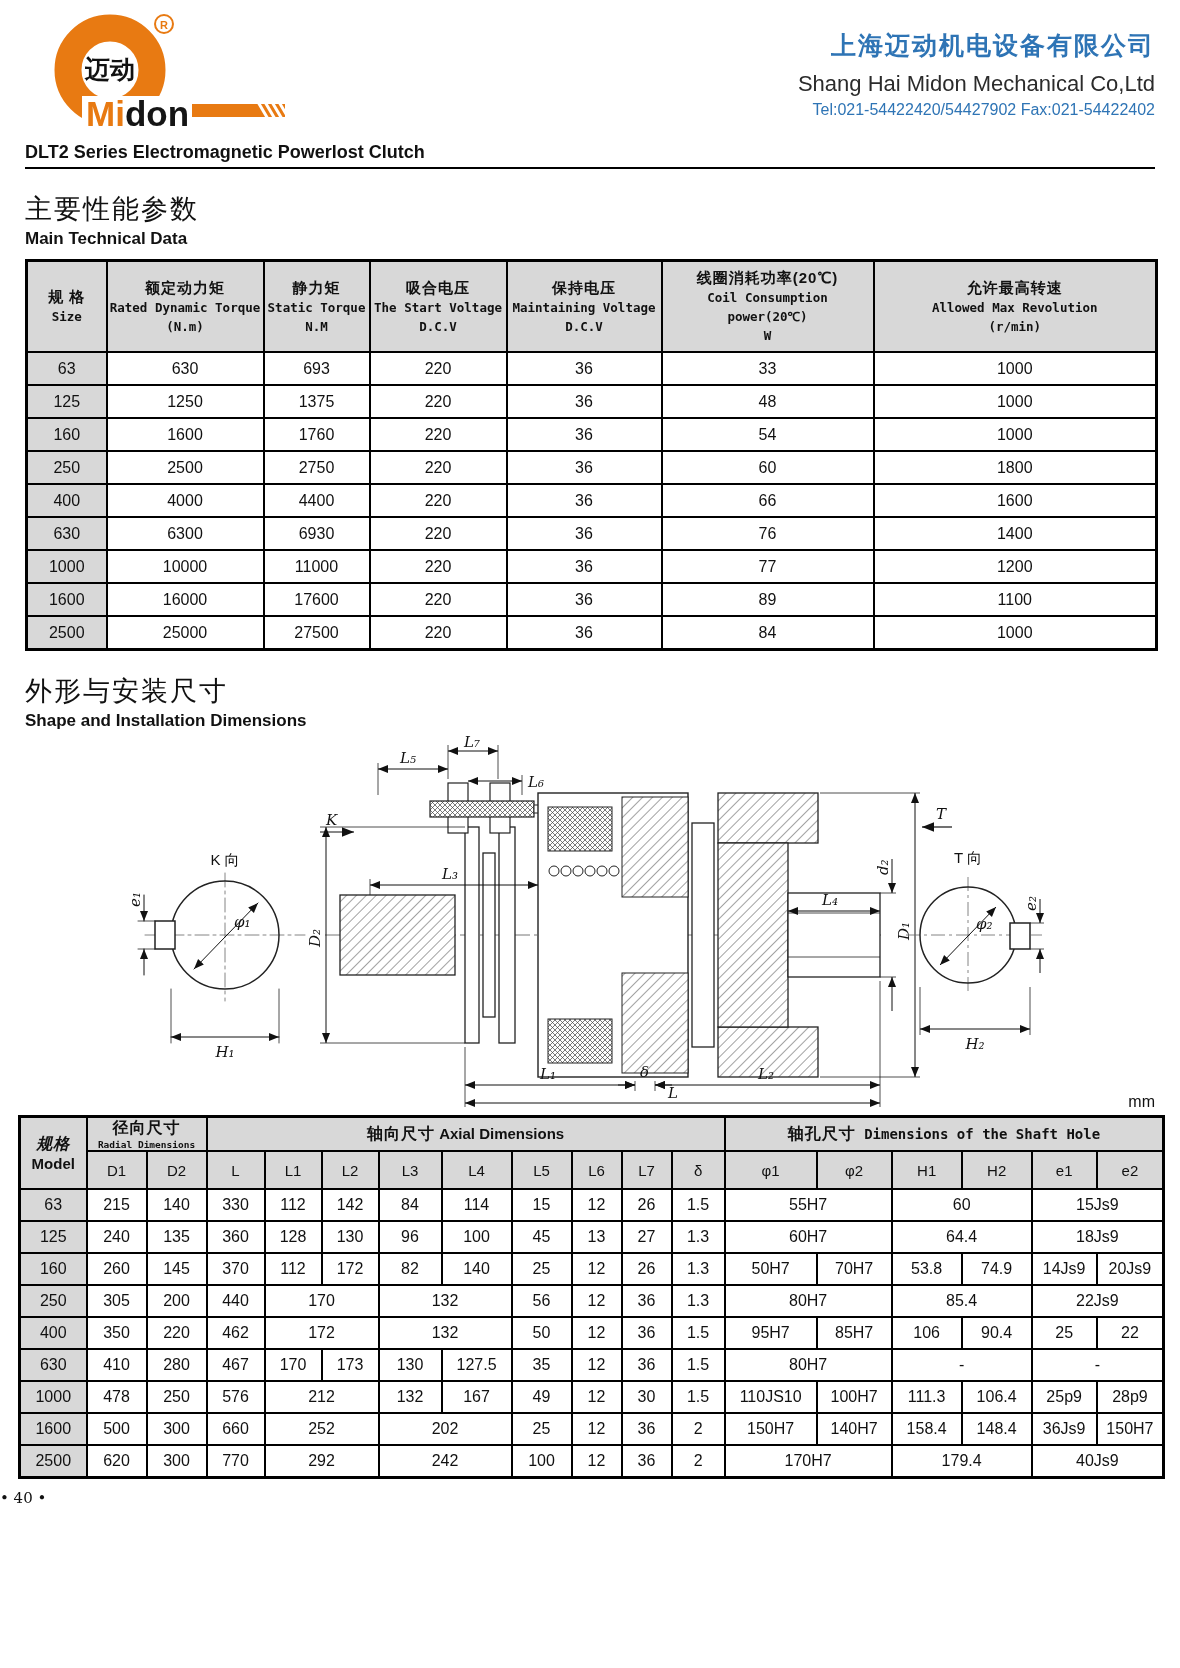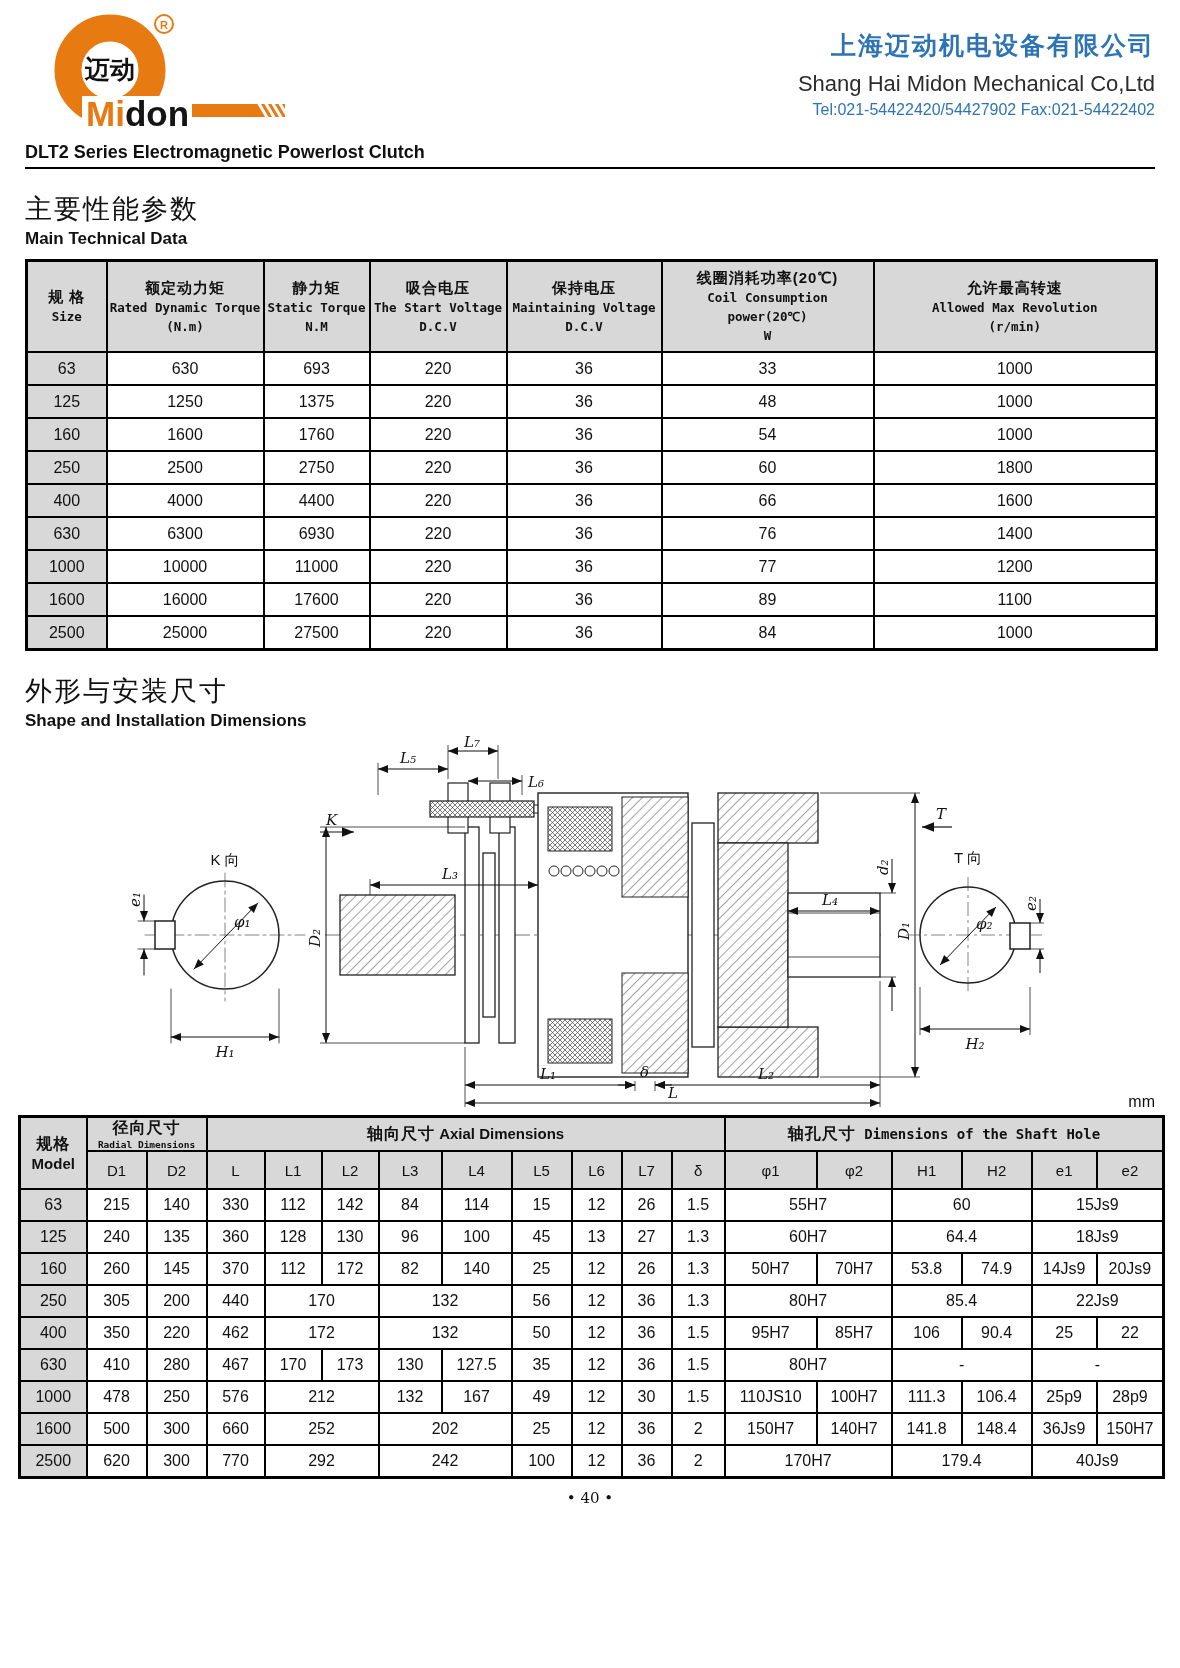--- a/index.html
+++ b/index.html
@@ -32,31 +32,31 @@
   .h-en{font-size:12.5px;font-family:"DejaVu Sans Mono",monospace;line-height:19px;}
   .t2{width:1144px;margin:4px 18px 0 18px;border:3px solid #000;}
   .t2 th,.t2 td{border:2px solid #000;text-align:center;vertical-align:middle;padding:0 1px;overflow:hidden;}
   .t2 th{background:#d8d8d8;}
   .t2 td{height:30px;font-size:16px;}
   .t2 td.rowhead{background:#d8d8d8;}
   .g-cn{font-size:16px;letter-spacing:1px;}
   .g-en{font-size:15px;}
   .g-en-mono{font-size:14px;font-family:"DejaVu Sans Mono",monospace;}
   .g-en-tiny{font-size:9.5px;font-family:"DejaVu Sans Mono",monospace;line-height:11px;}
-  .model-cell .g-cn{margin-bottom:0;}
+  .model-cell .g-cn{margin-bottom:0;font-style:italic;}
   .sub th{font-size:15px;height:36px;font-weight:normal;}
   
   .drawwrap{margin-top:4px;}
   svg.tdraw{display:block;margin:0 auto;}
   .mm{font-size:16px;text-align:right;padding-right:25px;margin-top:-14px;}
   .dimtxt{font:italic 15px "DejaVu Serif",serif;fill:#111;}
   .cjk15{font-size:15px;fill:#111;}
   
   .note{font-size:17px;padding:0 20px;margin-top:8px;letter-spacing:1px;}
-  .pageno{font-family:"DejaVu Serif",serif;font-size:15px;text-align:center;margin-top:10px;}
+  .pageno{font-family:"DejaVu Serif",serif;font-size:15px;margin-top:10px;}
 </style>
 </head>
 <body>
 
 <div class="page">
 
   <div class="hdr">
     <svg width="272" height="130" viewBox="0 0 272 130">
       <circle cx="80" cy="62" r="42" fill="#fff" stroke="#E87A12" stroke-width="27"></circle>
       <text x="80" y="70" text-anchor="middle" font-size="25" font-weight="bold" fill="#111">迈动</text>
@@ -559,21 +559,21 @@
           <td>300</td>
           <td>660</td>
           <td colspan="2">252</td>
           <td colspan="2">202</td>
           <td>25</td>
           <td>12</td>
           <td>36</td>
           <td>2</td>
           <td>150H7</td>
           <td>140H7</td>
-          <td>141.8</td>
+          <td>158.4</td>
           <td>148.4</td>
           <td>36Js9</td>
           <td>150H7</td>
         </tr>
         <tr>
           <td class="rowhead">2500</td>
           <td>620</td>
           <td>300</td>
           <td>770</td>
           <td colspan="2">292</td>

